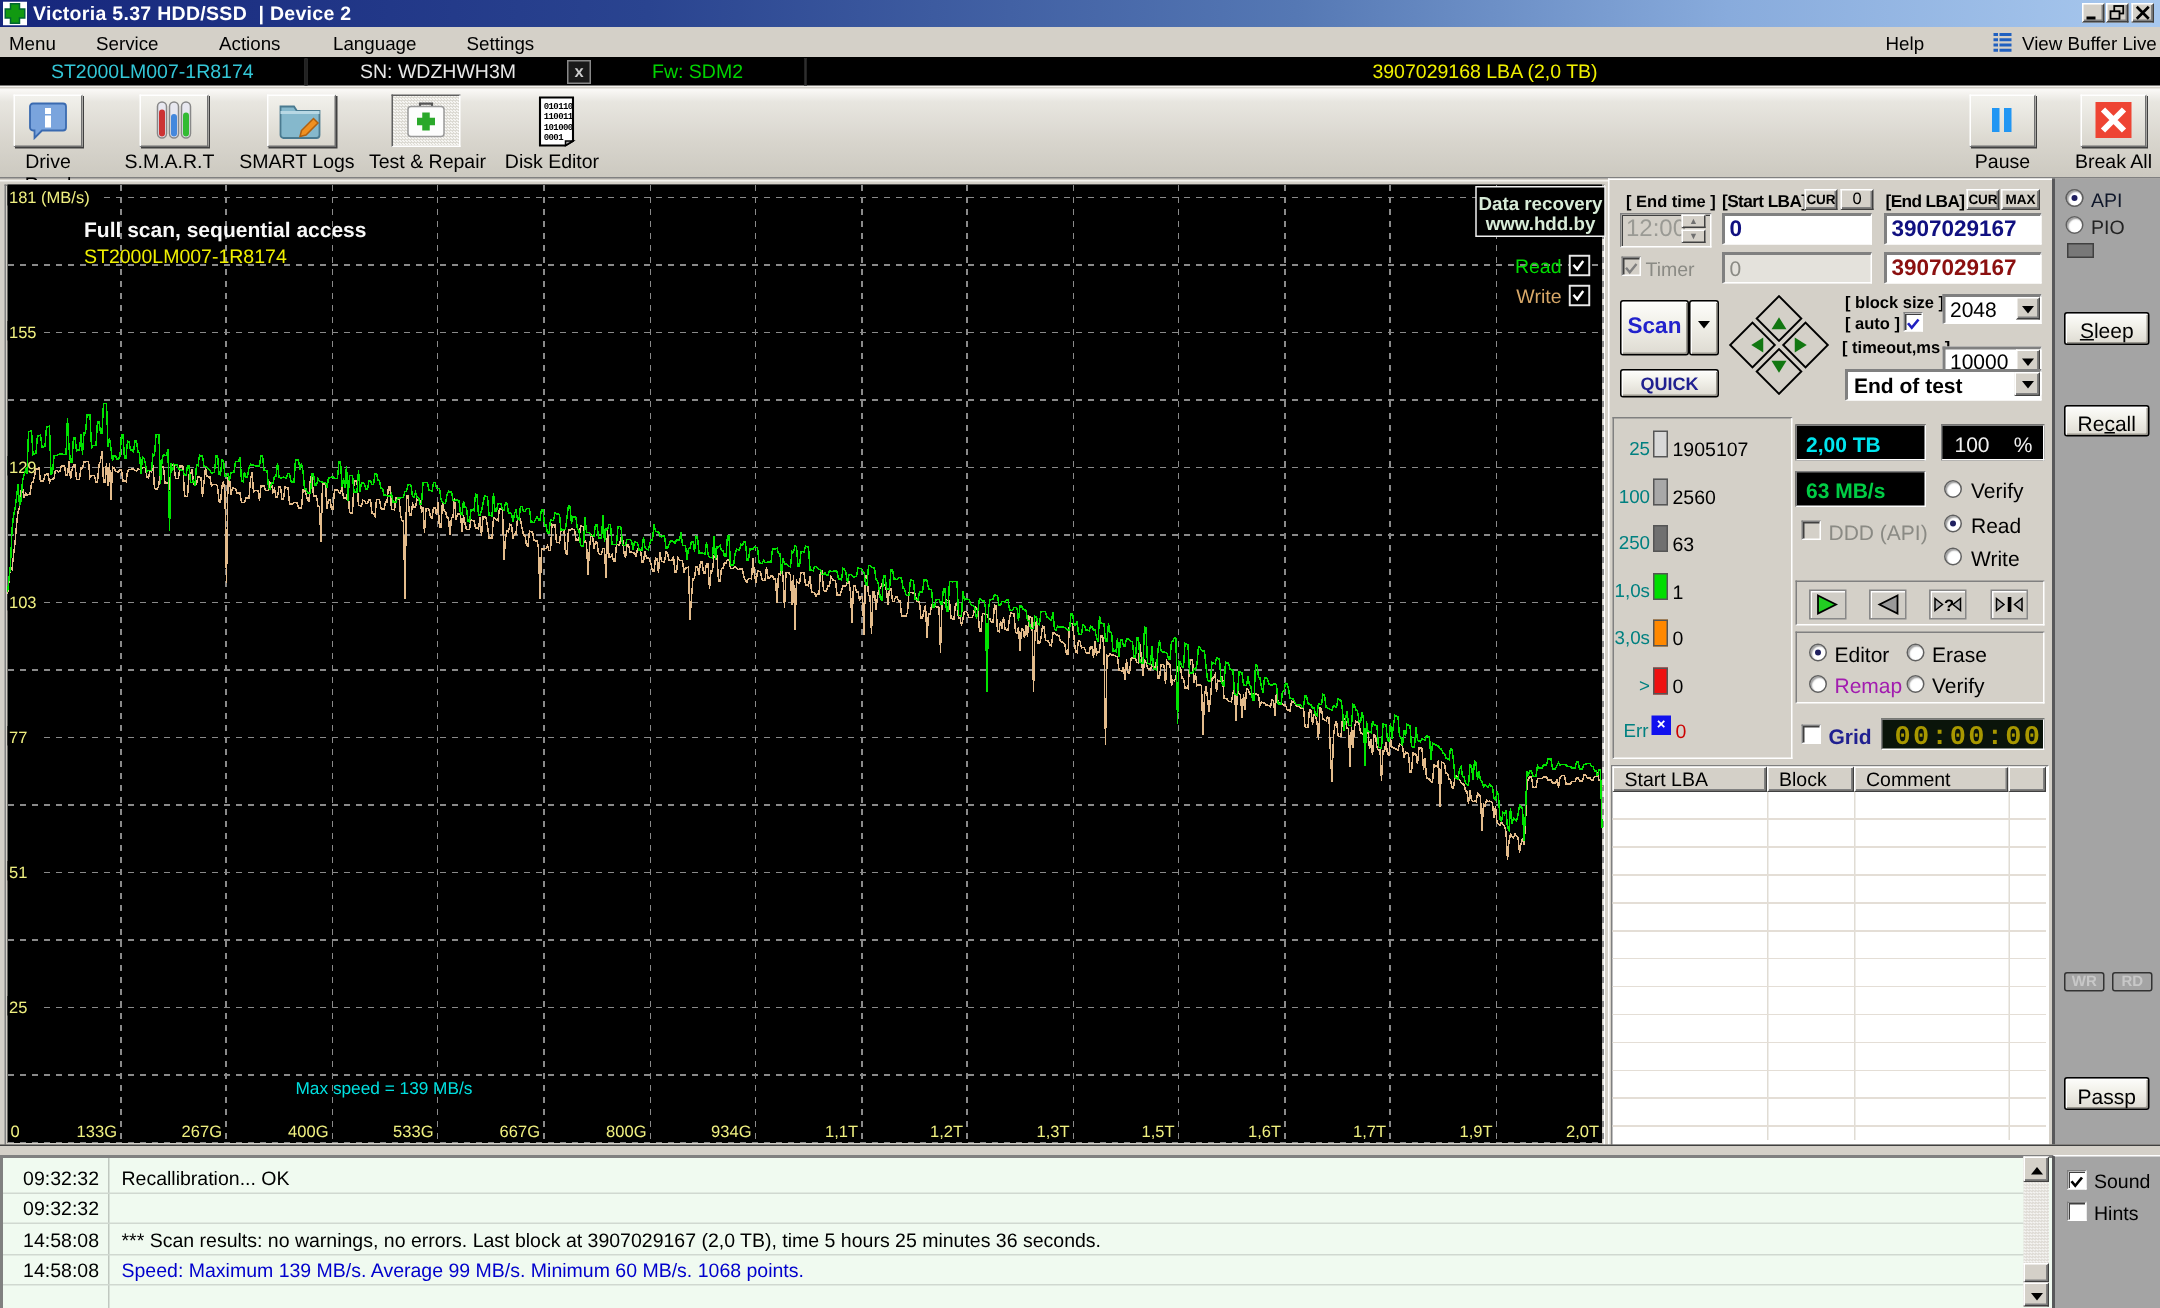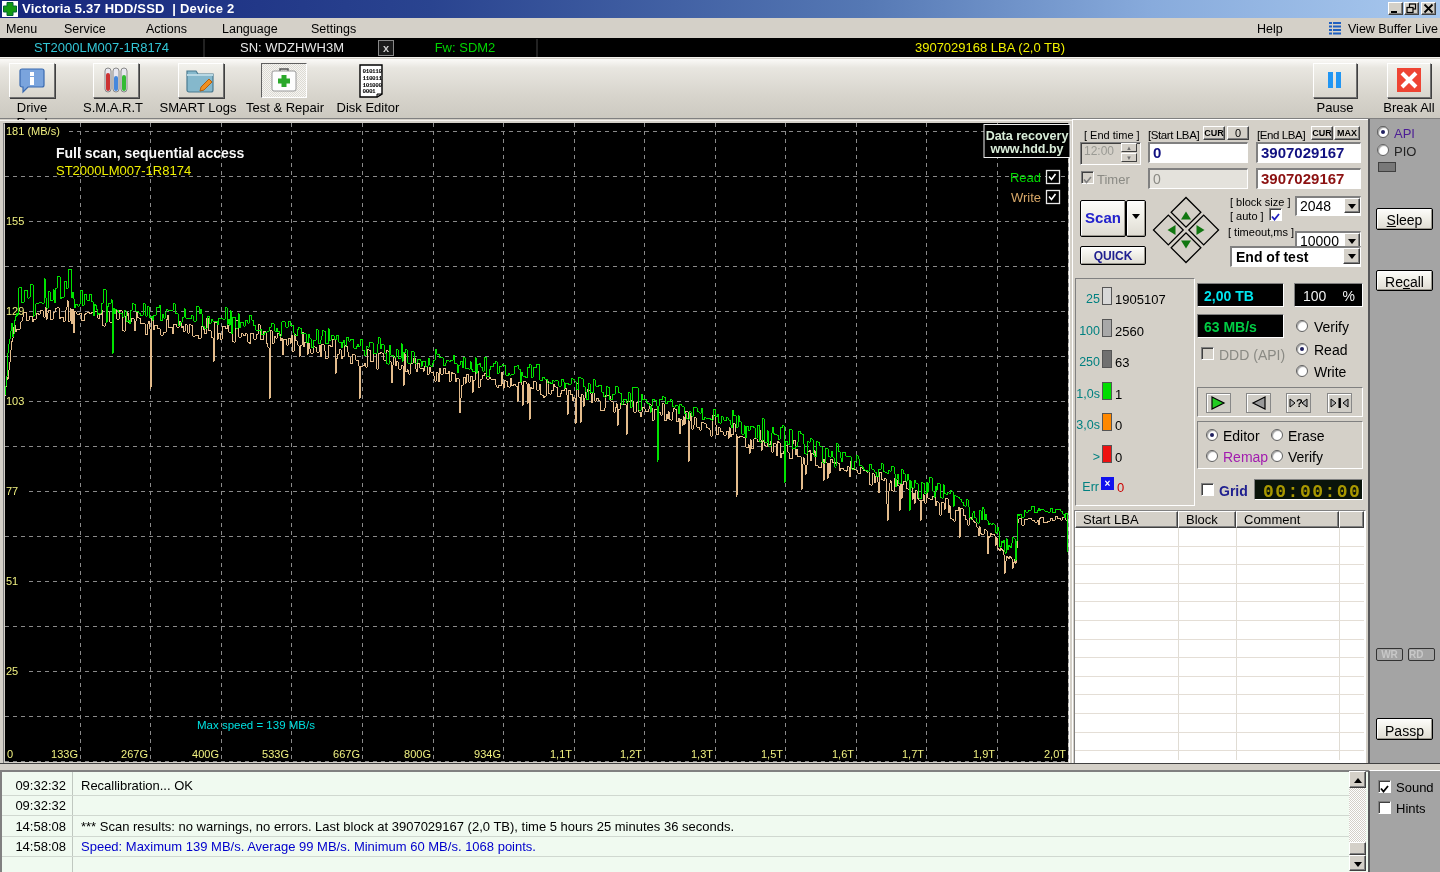--- a/index.html
+++ b/index.html
@@ -26,21 +26,21 @@
 .tbtn-raised { border-top:1px solid #fff; border-left:1px solid #fff; border-right:1px solid #707070; border-bottom:1px solid #707070; box-shadow:1px 1px 0 #404040; background:linear-gradient(to bottom,#f2f1ec,#d9d6cd);}
 .tbtn-pressed { border-top:1px solid #606060; border-left:1px solid #606060; border-right:1px solid #fff; border-bottom:1px solid #fff;
   background-image:conic-gradient(#f6f5f2 25%, #dcdad3 0 50%, #f6f5f2 0 75%, #dcdad3 0);
   background-size:2px 2px; }
 .tlabel { top:41px; font-size:13px; color:#000; text-align:center; }
 .sunken { border-top:1.5px solid #808080; border-left:1.5px solid #808080; border-right:1.5px solid #fff; border-bottom:1.5px solid #fff; box-shadow:inset 1px 1px 0 #404040; }
 .raisedbtn { background:linear-gradient(to bottom,#fdfdfb 0%,#f2f1ea 40%,#dedbd2 100%);
   border:1px solid #000; border-radius:2px; box-shadow:inset 1px 1px 0 #fff, inset -1px -1px 0 #9a978e; text-align:center; color:#000; }
 .smallbtn { background:#d4d0c8; border-top:1px solid #fff; border-left:1px solid #fff; border-right:1px solid #404040; border-bottom:1px solid #404040; box-shadow:inset -1px -1px 0 #808080; text-align:center;}
 .whitebox { background:#fff; border-top:2px solid #808080; border-left:2px solid #808080; border-right:1px solid #fff; border-bottom:1px solid #fff; }
-.panel-label { font-size:12px; color:#000; }
+.panel-label { font-size:12px; color:#000;font-weight:bold; }
 .groove { border:1px solid; border-color:#808080 #fff #fff #808080; }
 .radio { width:12px; height:12px; border-radius:50%; background:#fff; border:1px solid #606060; box-shadow:inset 1px 1px 1px #a0a0a0; }
 .radio-dot:after { content:""; position:absolute; left:3px; top:3px; width:4px; height:4px; border-radius:50%; background:#202060; }
 .cb { width:13px; height:13px; background:#fff; border-top:1px solid #808080; border-left:1px solid #808080; border-right:1px solid #fff; border-bottom:1px solid #fff; box-shadow:inset 1px 1px 0 #404040; }
 .lcd { background:#000; border-top:1.5px solid #808080; border-left:1.5px solid #808080; border-right:1px solid #fff; border-bottom:1px solid #fff; font-weight:bold; }
 </style>
 </head>
 <body>
 
 <div class="abs titlebar">
@@ -256,21 +256,21 @@
 
   <div class="abs panel-label" style="left:11px;top:9px;font-size:11px">[ End time ]</div>
   <div class="abs panel-label" style="left:75px;top:9px;font-size:11.5px;letter-spacing:-0.4px">[Start LBA]</div>
   <div class="abs smallbtn" style="left:130px;top:6px;width:22px;height:14px;font-size:9px;font-weight:bold;line-height:13px">CUR</div>
   <div class="abs smallbtn" style="left:154px;top:6px;width:22px;height:14px;font-size:11px;line-height:13px">0</div>
   <div class="abs panel-label" style="left:184px;top:9px;font-size:11.5px;letter-spacing:-0.4px">[End LBA]</div>
   <div class="abs smallbtn" style="left:238px;top:6px;width:22px;height:14px;font-size:9px;font-weight:bold;line-height:13px">CUR</div>
   <div class="abs smallbtn" style="left:261px;top:6px;width:26px;height:14px;font-size:9px;font-weight:bold;line-height:13px">MAX</div>
 
   <div class="abs sunken" style="left:7px;top:22px;width:61px;height:23px;background:#d4d0c8">
-    <div class="abs" style="left:3px;top:1px;font-size:12px;color:#9a9a94">12:00</div>
+    <div class="abs" style="left:3px;top:1px;font-size:16px;color:#9a9a94">12:00</div>
     <div class="abs" style="left:40px;top:0px;width:16px;height:9px;background:#d4d0c8;border:1px solid #fff;border-right-color:#404040;border-bottom-color:#404040;font-size:6px;text-align:center;line-height:8px;color:#707070">▲</div>
     <div class="abs" style="left:40px;top:10px;width:16px;height:9px;background:#d4d0c8;border:1px solid #fff;border-right-color:#404040;border-bottom-color:#404040;font-size:6px;text-align:center;line-height:8px;color:#707070">▼</div>
   </div>
 
   <div class="abs whitebox" style="left:75px;top:22px;width:100px;height:21px">
     <div class="abs" style="left:3px;top:0px;font-size:15px;font-weight:bold;color:#101080">0</div>
   </div>
 
   <div class="abs whitebox" style="left:183px;top:22px;width:105px;height:21px">
     <div class="abs" style="left:3px;top:0px;font-size:15px;font-weight:bold;color:#101080">3907029167</div>
@@ -433,32 +433,32 @@
     <div class="abs" style="left:103px;top:17px;width:1px;height:232px;background:#e0dcd4"></div>
     <div class="abs" style="left:161px;top:17px;width:1px;height:232px;background:#e0dcd4"></div>
     <div class="abs" style="left:264px;top:17px;width:1px;height:232px;background:#e0dcd4"></div>
     <div class="abs rowlines" style="left:0;top:17px;width:289px;height:232px;background:repeating-linear-gradient(to bottom,transparent 0,transparent 17.6px,#e4ded6 17.6px,#e4ded6 18.6px)"></div>
   </div>
 </div>
 
 <div class="abs" style="left:1368px;top:119px;width:72px;height:644px;background:#a4a4a4;border-left:2px solid #58585a">
   <div class="abs radio" style="left:7px;top:7px"></div>
   <div class="abs radio radio-dot" style="left:7px;top:7px"></div>
-  <div class="abs" style="left:24px;top:7px;font-size:13px;color:#4c1d95">API</div>
+  <div class="abs" style="left:24px;top:7px;font-size:13px;color:#0f172a">API</div>
   <div class="abs radio" style="left:7px;top:25px"></div>
   <div class="abs" style="left:24px;top:25px;font-size:13px;color:#222">PIO</div>
   <div class="abs" style="left:8px;top:43px;width:18px;height:10px;background:#787878;border:1px solid #404040"></div>
   <div class="abs raisedbtn" style="left:6px;top:89px;width:57px;height:22px">
     <div class="abs" style="left:0;top:3px;width:100%;font-size:14px"><span style="text-decoration:underline">S</span>leep</div>
   </div>
   <div class="abs raisedbtn" style="left:6px;top:151px;width:57px;height:21px">
     <div class="abs" style="left:0;top:3px;width:100%;font-size:14px">Re<span style="text-decoration:underline">c</span>all</div>
   </div>
   <div class="abs" style="left:6px;top:529px;width:27px;height:13px;background:#a4a4a4;border:1px solid #333;border-radius:2px;font-size:10px;font-weight:bold;color:#c8c8c8;text-align:center;line-height:12px">WR</div>
-  <div class="abs" style="left:38px;top:529px;width:27px;height:13px;background:#a4a4a4;border:1px solid #333;border-radius:2px;font-size:10px;font-weight:bold;color:#c8c8c8;text-align:left;line-height:12px">RD</div>
+  <div class="abs" style="left:38px;top:529px;width:27px;height:13px;background:#a4a4a4;border:1px solid #333;border-radius:2px;font-size:10px;font-weight:bold;color:#c8c8c8;text-align:center;line-height:12px">RD</div>
   <div class="abs raisedbtn" style="left:6px;top:599px;width:57px;height:22px">
     <div class="abs" style="left:0;top:4px;width:100%;font-size:14px">Passp</div>
   </div>
 </div>
 
 <div class="abs" style="left:0;top:763px;width:1440px;height:7px;background:#d4d0c8;border-top:1px solid #404040"></div>
 <div class="abs" style="left:0;top:770px;width:1368px;height:102px;background:#f0faf0;border-top:2px solid #808080;border-left:2px solid #808080">
   <div class="abs" style="left:70px;top:0;width:1px;height:100px;background:#c0c8c0"></div>
   <div class="abs" style="left:0px;top:23px;width:1347px;height:1px;background:#d0d8d0"></div>
   <div class="abs" style="left:0px;top:43px;width:1347px;height:1px;background:#d0d8d0"></div>

